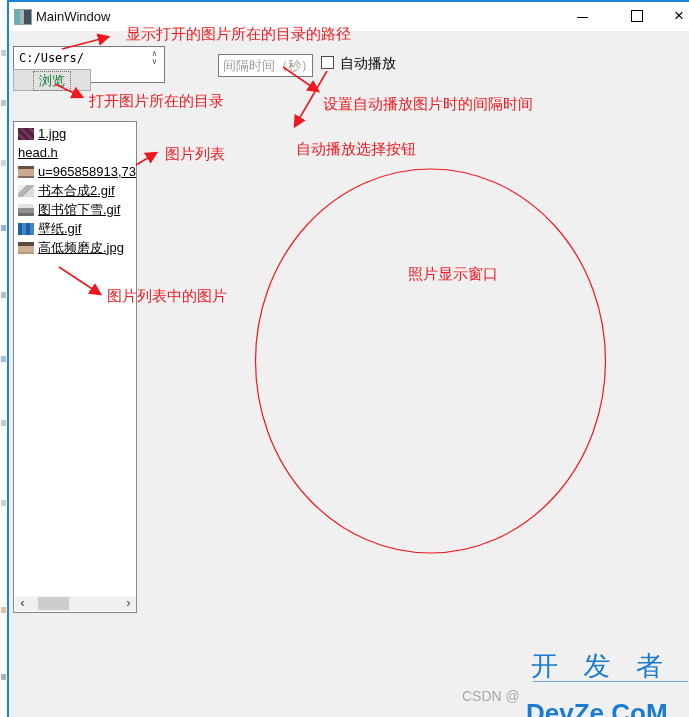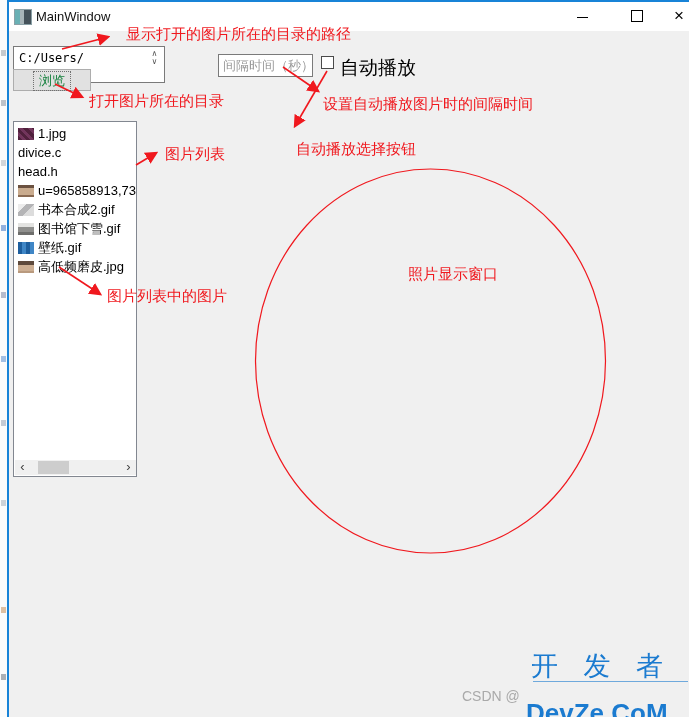--- a/index.html
+++ b/index.html
@@ -40,25 +40,25 @@
   .btn-browse .inner{display:inline-block;margin-top:2px;padding:0 5px;font-size:13px;color:#15803d;
                      outline:1px dotted #707070;}
 
   .interval-input{position:absolute;left:218px;top:54px;width:95px;height:23px;box-sizing:border-box;
                   border:1px solid #7a7a7a;background:#fff;font-size:13px;padding:0 4px;
                   font-family:"Liberation Sans",sans-serif;color:#000;}
   .interval-input::placeholder{color:#9a9a9a;opacity:1;}
 
   .checkbox{position:absolute;left:321px;top:56px;width:13px;height:13px;background:#fff;
             border:1px solid #4a4a4a;box-sizing:border-box;}
-  .checkbox-label{position:absolute;left:340px;top:55px;font-size:19px;color:#000;}
-
-  
-  .listbox{position:absolute;left:13px;top:121px;width:124px;height:356px;background:#fff;
-           border:1px solid #828790;box-sizing:border-box;overflow:hidden;}
+  .checkbox-label{position:absolute;left:340px;top:55px;font-size:14px;color:#000;}
+
+  
+  .listbox{position:absolute;left:13px;top:121px;width:124px;height:492px;background:#fff;
+           border:1px solid #828790;box-sizing:border-box;overflow:hidden;text-decoration:underline;}
   .list-row{display:flex;align-items:center;height:19px;padding-left:4px;font-size:13px;color:#000;
             white-space:nowrap;overflow:hidden;}
   .list-row:first-child{margin-top:2px;}
   .thumb{width:16px;height:12px;flex:none;margin-right:4px;}
   .t-maroon{background:repeating-linear-gradient(45deg,#50203c 0 3px,#72355c 3px 6px);}
   .t-face1{background:linear-gradient(180deg,#6b5140 0 28%,#c9ab8e 28% 80%,#8a6a52 80%);}
   .t-book{background:linear-gradient(135deg,#ececec 0 30%,#b4b4b6 30% 60%,#dcdcdc 60%);}
   .t-building{background:linear-gradient(180deg,#e3e3e1 0 30%,#8f8f8d 30% 75%,#6e6e6c 75%);}
   .t-blue{background:repeating-linear-gradient(90deg,#1d5e9e 0 4px,#3f86c6 4px 8px);}
   .t-face2{background:linear-gradient(180deg,#5e4a3c 0 30%,#cdaf93 30% 85%,#b99a7e 85%);}
@@ -131,23 +131,20 @@
 
   <input class="interval-input" type="text" value="" placeholder="间隔时间（秒）" style="">
 
   <div class="checkbox"></div>
   <div class="checkbox-label">自动播放</div>
 
   <div class="listbox">
     <div class="list-row">
       <span class="thumb t-maroon"></span>
       <span>1.jpg</span>
-    </div>
-    <div class="list-row">
-      <span>divice.c</span>
     </div>
     <div class="list-row">
       <span>head.h</span>
     </div>
     <div class="list-row">
       <span class="thumb t-face1"></span>
       <span>u=965858913,73</span>
     </div>
     <div class="list-row">
       <span class="thumb t-book"></span>

